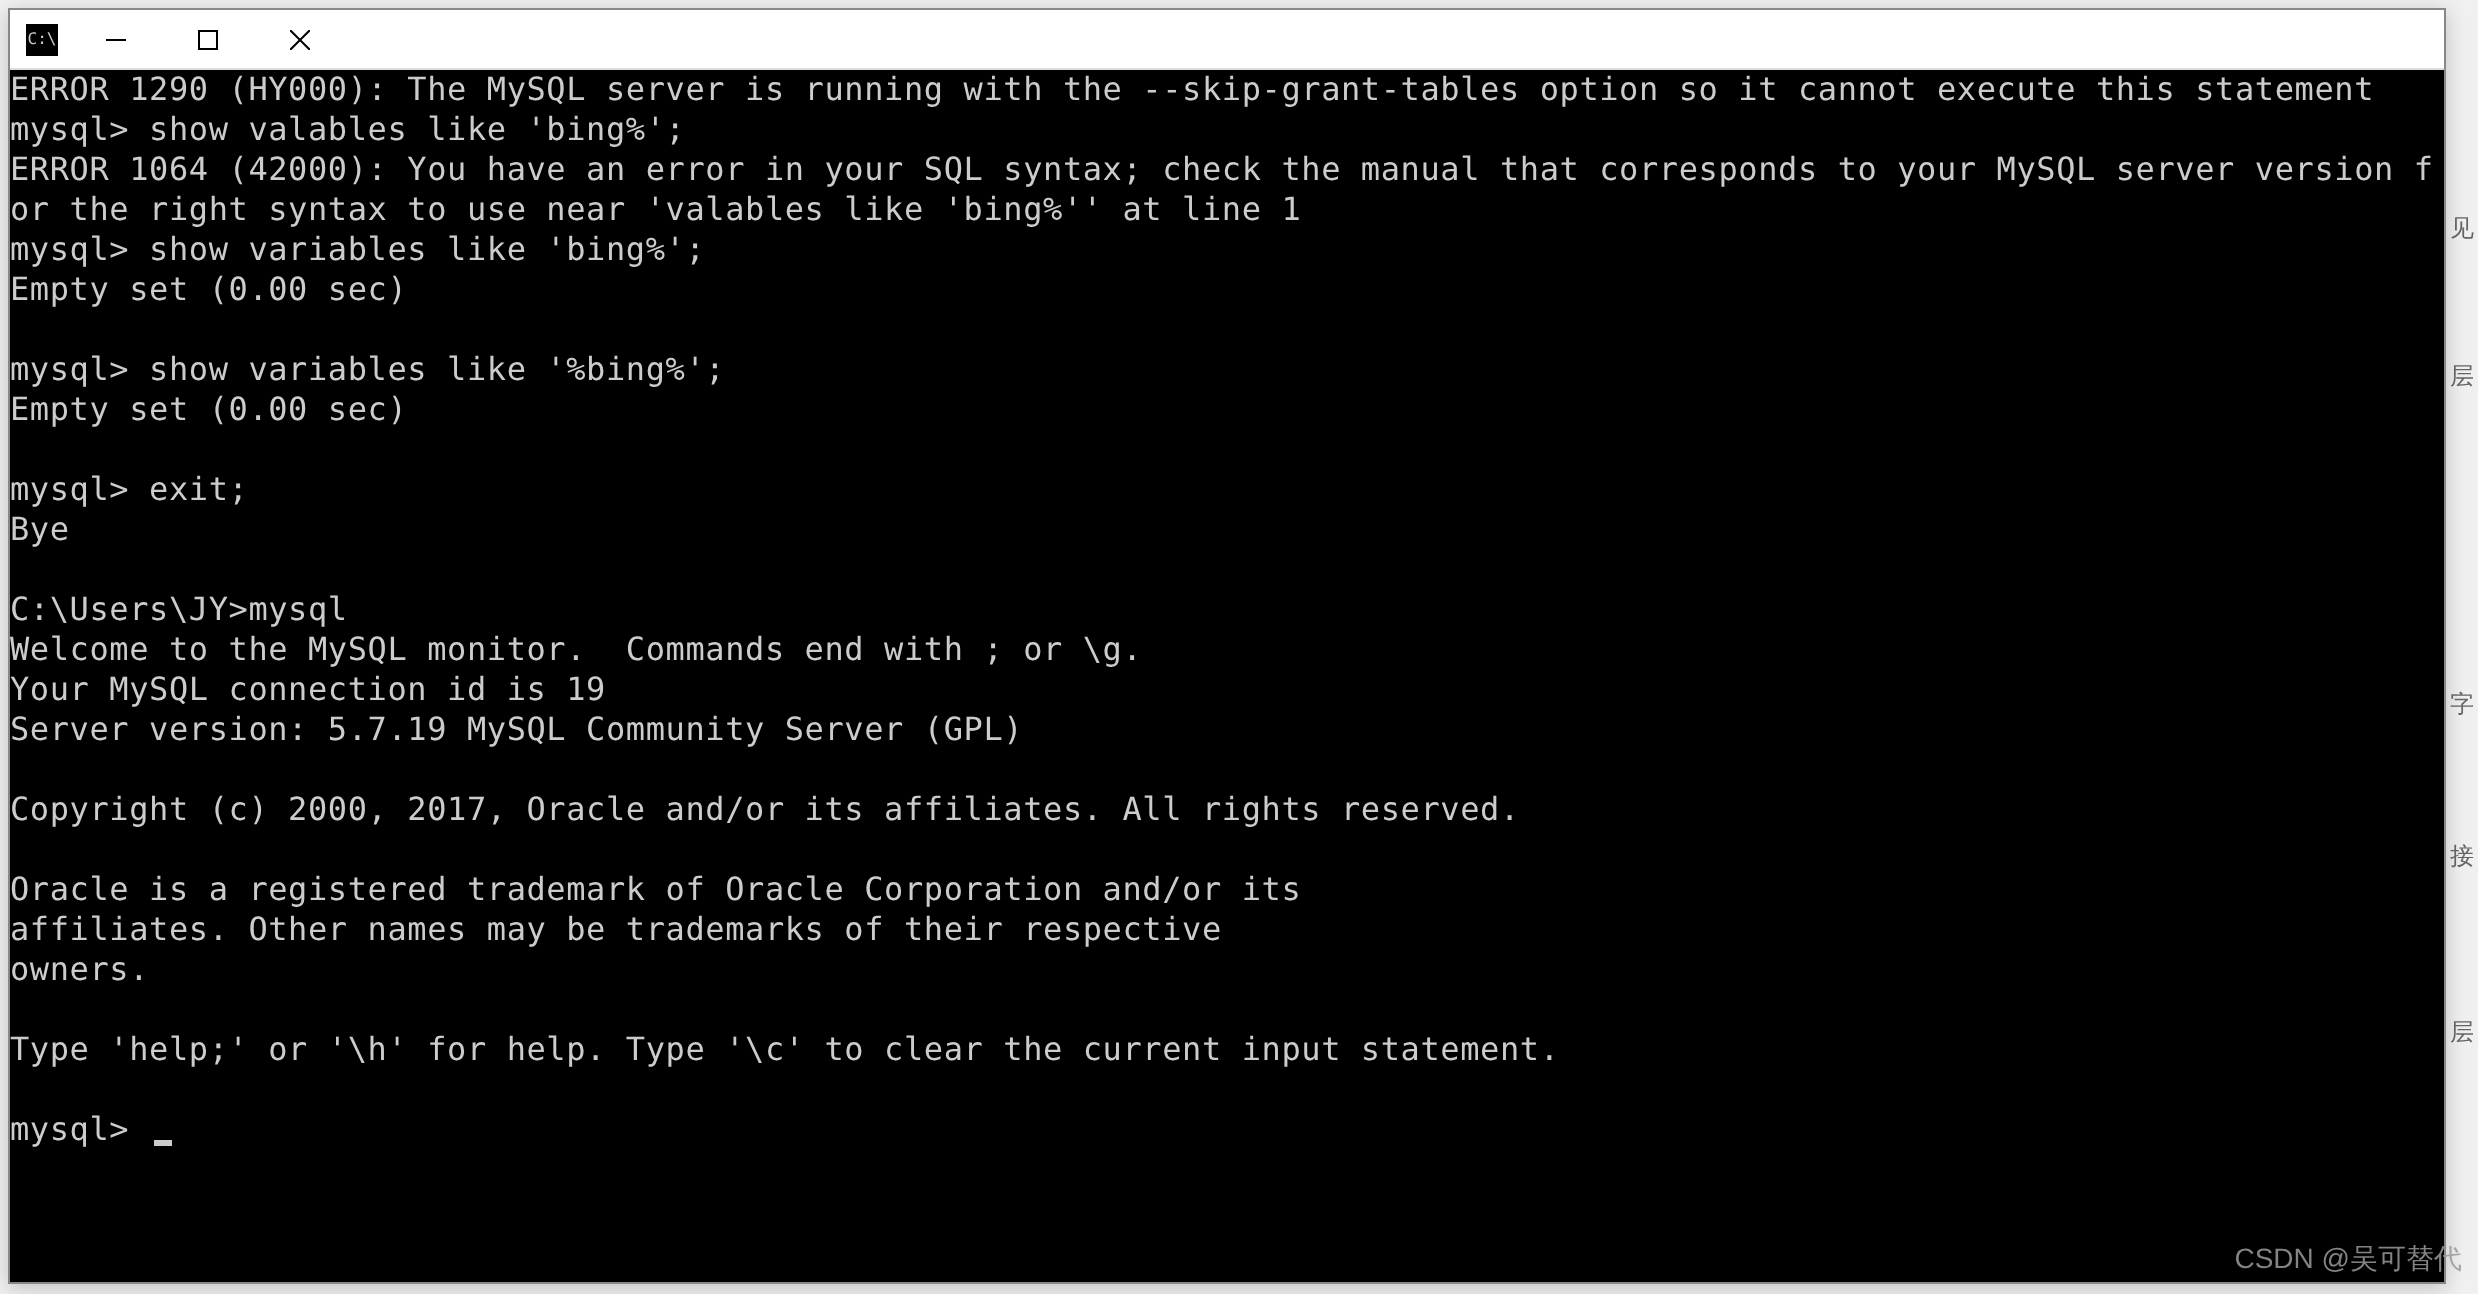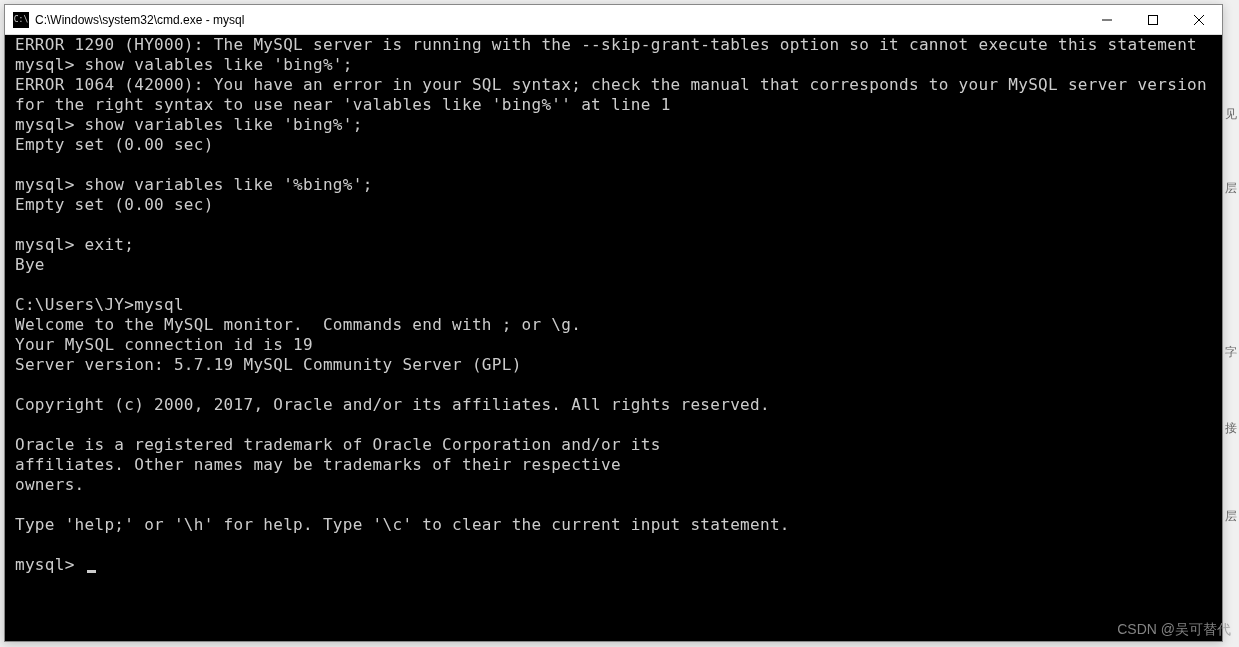--- a/index.html
+++ b/index.html
@@ -72,21 +72,21 @@
       width: 10px;
       height: 10px;
     }
     .terminal {
       flex: 1;
       background: #000000;
       color: #cccccc;
       font-family: "NSimSun", "SimSun", "Consolas", monospace;
       font-size: 16px;
       line-height: 20px;
-      padding: 0 10px;
+      padding: 0 0;
       overflow-y: auto;
       overflow-x: hidden;
       white-space: pre-wrap;
       word-break: break-all;
       position: relative;
       letter-spacing: 0.3px;
     }
     .terminal-line {
       min-height: 20px;
     }
@@ -131,21 +131,20 @@
 
 <div class="bg-hint" style="top:106px">见</div>
 <div class="bg-hint" style="top:180px">层</div>
 <div class="bg-hint" style="top:344px">字</div>
 <div class="bg-hint" style="top:420px">接</div>
 <div class="bg-hint" style="top:508px">层</div>
 
 <div class="window">
   <div class="titlebar">
     <div class="titlebar-icon">C:\</div>
-    <div class="titlebar-title">C:\Windows\system32\cmd.exe - mysql</div>
     <div class="titlebar-buttons">
       <div class="titlebar-btn">
         <svg viewBox="0 0 10 10">
             <line x1="0" y1="5" x2="10" y2="5" stroke="currentColor" stroke-width="1"></line>
           </svg>
       </div>
       <div class="titlebar-btn">
         <svg viewBox="0 0 10 10">
             <rect x="0.5" y="0.5" width="9" height="9" fill="none" stroke="currentColor" stroke-width="1"></rect>
           </svg>

